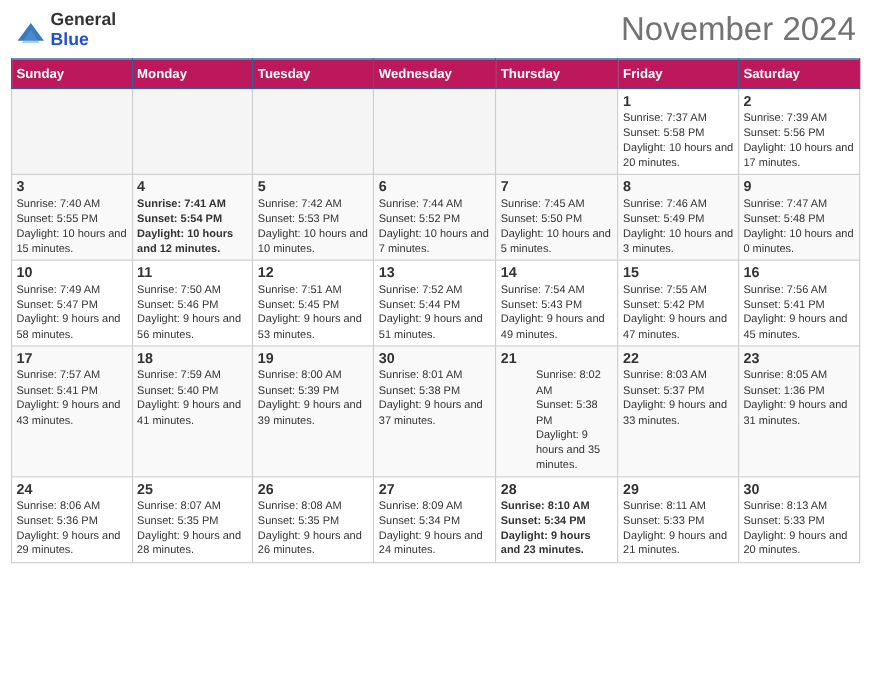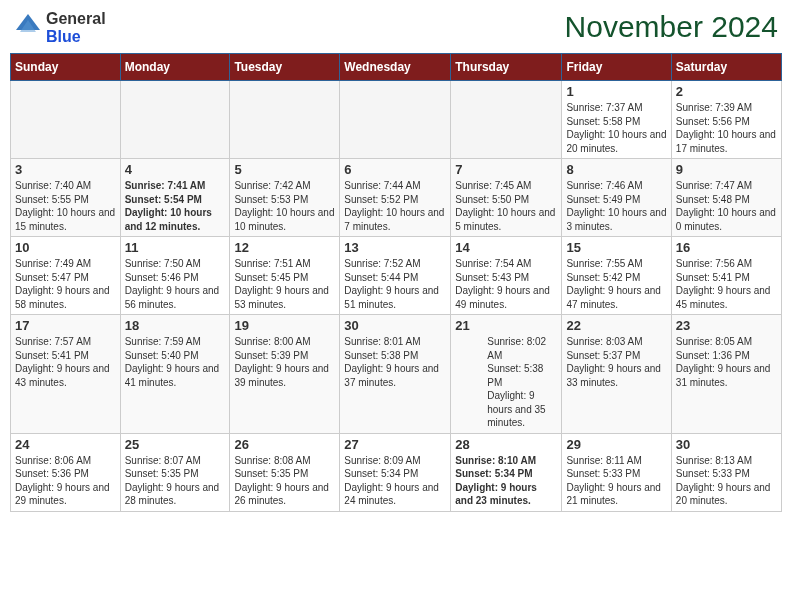--- a/index.html
+++ b/index.html
@@ -12,21 +12,21 @@
     }
     .header {
       display: flex;
       justify-content: space-between;
       align-items: flex-start;
       margin-bottom: 8px;
       padding: 0 4px;
     }
     .logo {
       display: flex;
-      align-items: flex-start;
+      align-items: flex-end;
       gap: 4px;
     }
     .logo-text {
       display: flex;
       flex-direction: column;
       line-height: 1.1;
     }
     .logo-general {
       font-size: 16px;
       font-weight: bold;
@@ -40,32 +40,32 @@
     .logo-icon {
       width: 28px;
       height: 28px;
     }
     .title-block {
       text-align: right;
     }
     .month-title {
       font-size: 30px;
       font-weight: normal;
-      color: #14532d;
+      color: #737373;
     }
     .location {
       font-size: 14px;
       color: #555;
     }
     .calendar {
       width: 100%;
       border-collapse: collapse;
     }
     .calendar th {
-      background: #7f1d1d;
+      background: #be185d;
       color: #fff;
       font-size: 12px;
       font-weight: bold;
       padding: 6px 4px;
       text-align: left;
       border: 1px solid #2d6399;
     }
     .calendar td {
       vertical-align: top;
       border: 1px solid #ccc;

